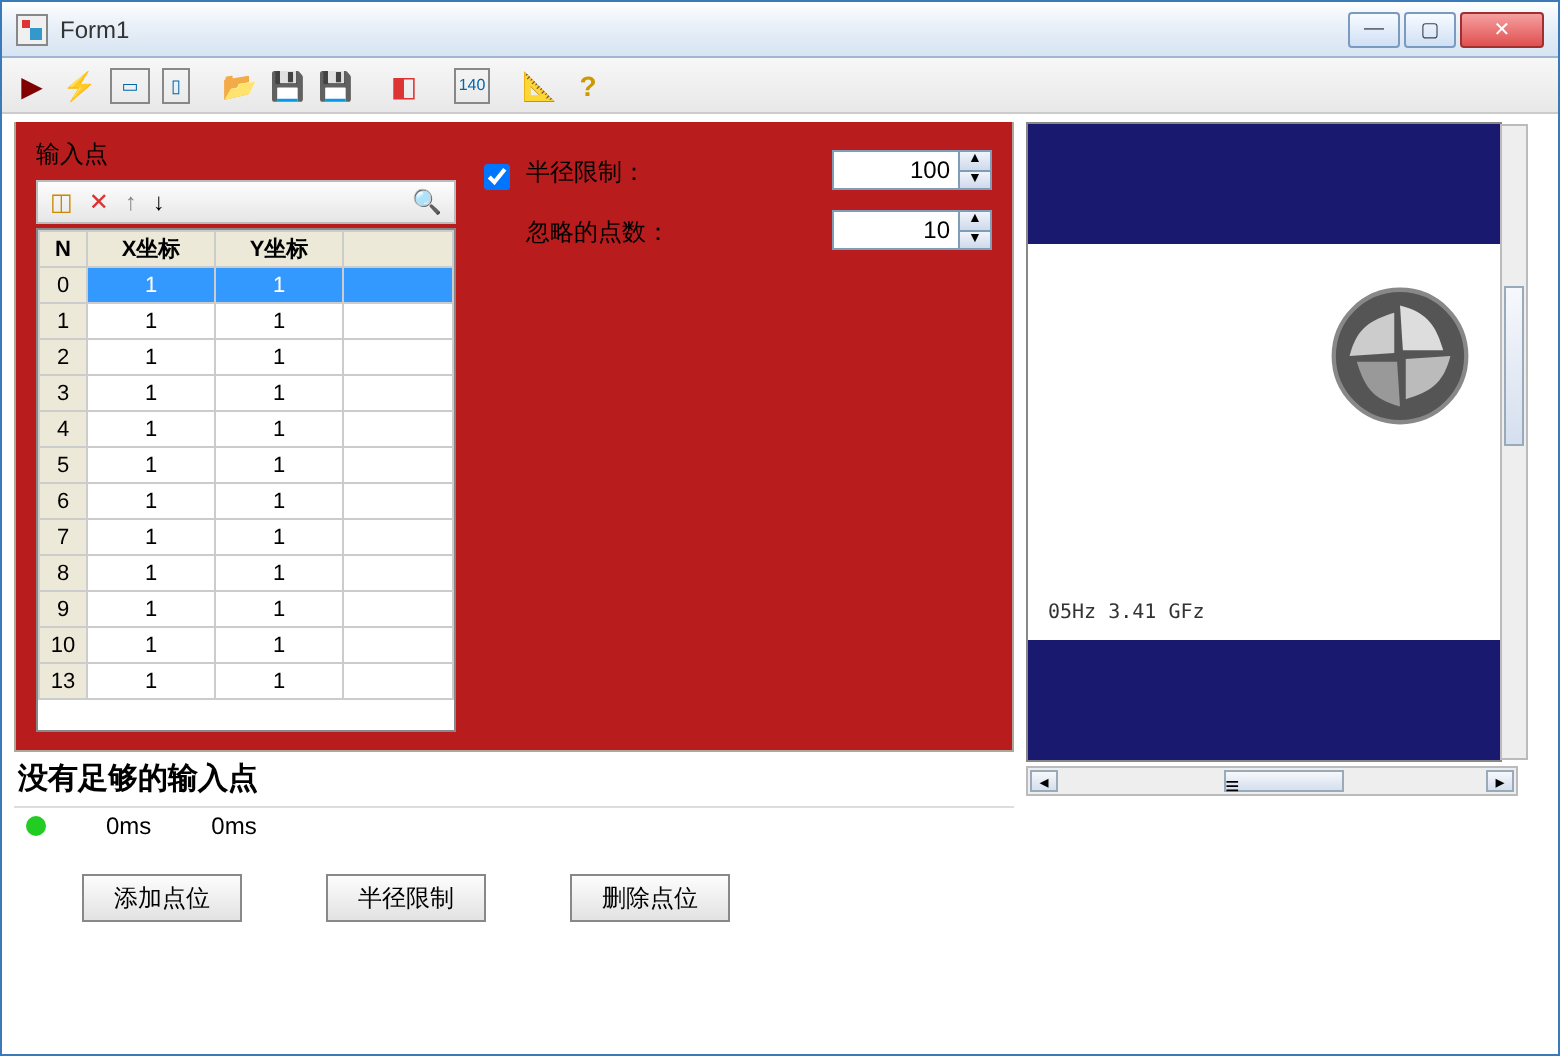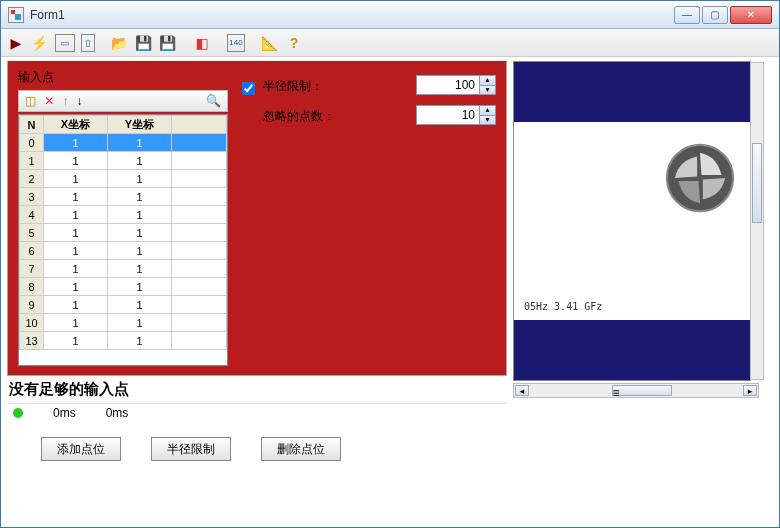--- a/index.html
+++ b/index.html
@@ -49,21 +49,21 @@
 .imgbox{border:1px solid #888;background:#191970;height:320px;position:relative;margin-right:22px}
 .imgbox .whitezone{position:absolute;top:60px;bottom:60px;left:0;right:0;background:#fff}
 .imgbox .logo{position:absolute;top:20px;right:14px;width:72px;height:72px}
 .imgbox .caption{position:absolute;left:10px;bottom:8px;font-family:monospace;font-size:10px;color:#333}
 .vscroll{position:absolute;right:-14px;top:0;width:14px;height:100%;background:#eee;border:1px solid #bbb;display:flex;flex-direction:column}
 .vscroll .thumb{position:absolute;left:1px;right:1px;top:80px;height:80px;background:linear-gradient(#f6f8fb,#d5dfef);border:1px solid #9ab}
 .hscroll{height:15px;background:#eee;border:1px solid #bbb;margin-top:2px;margin-right:14px;position:relative}
 .hscroll .thumb{position:absolute;top:1px;bottom:1px;left:40%;width:60px;background:linear-gradient(#f6f8fb,#d5dfef);border:1px solid #9ab}
 .hscroll .arr{position:absolute;top:1px;bottom:1px;width:14px;background:linear-gradient(#f6f8fb,#d5dfef);border:1px solid #9ab;text-align:center;font-size:9px;line-height:11px}
 .hscroll .arr.l{left:1px}.hscroll .arr.r{right:1px}
-.btn-row{display:flex;gap:30px;padding:16px 0 0 40px}
+.btn-row{display:flex;gap:42px;padding:16px 0 0 40px}
 .btn{min-width:80px;height:24px;border:1px solid #888;background:linear-gradient(#fdfdfd,#e2e2e2);padding:0 14px;display:flex;align-items:center;justify-content:center}
 .btn.focus{outline:1px dotted #000;outline-offset:-4px}
 </style>
 </head>
 <body>
 
 <div class="titlebar">
   <div class="titlebar-icon"></div>
   <div class="titlebar-title">Form1</div>
   <div class="win-btns">

